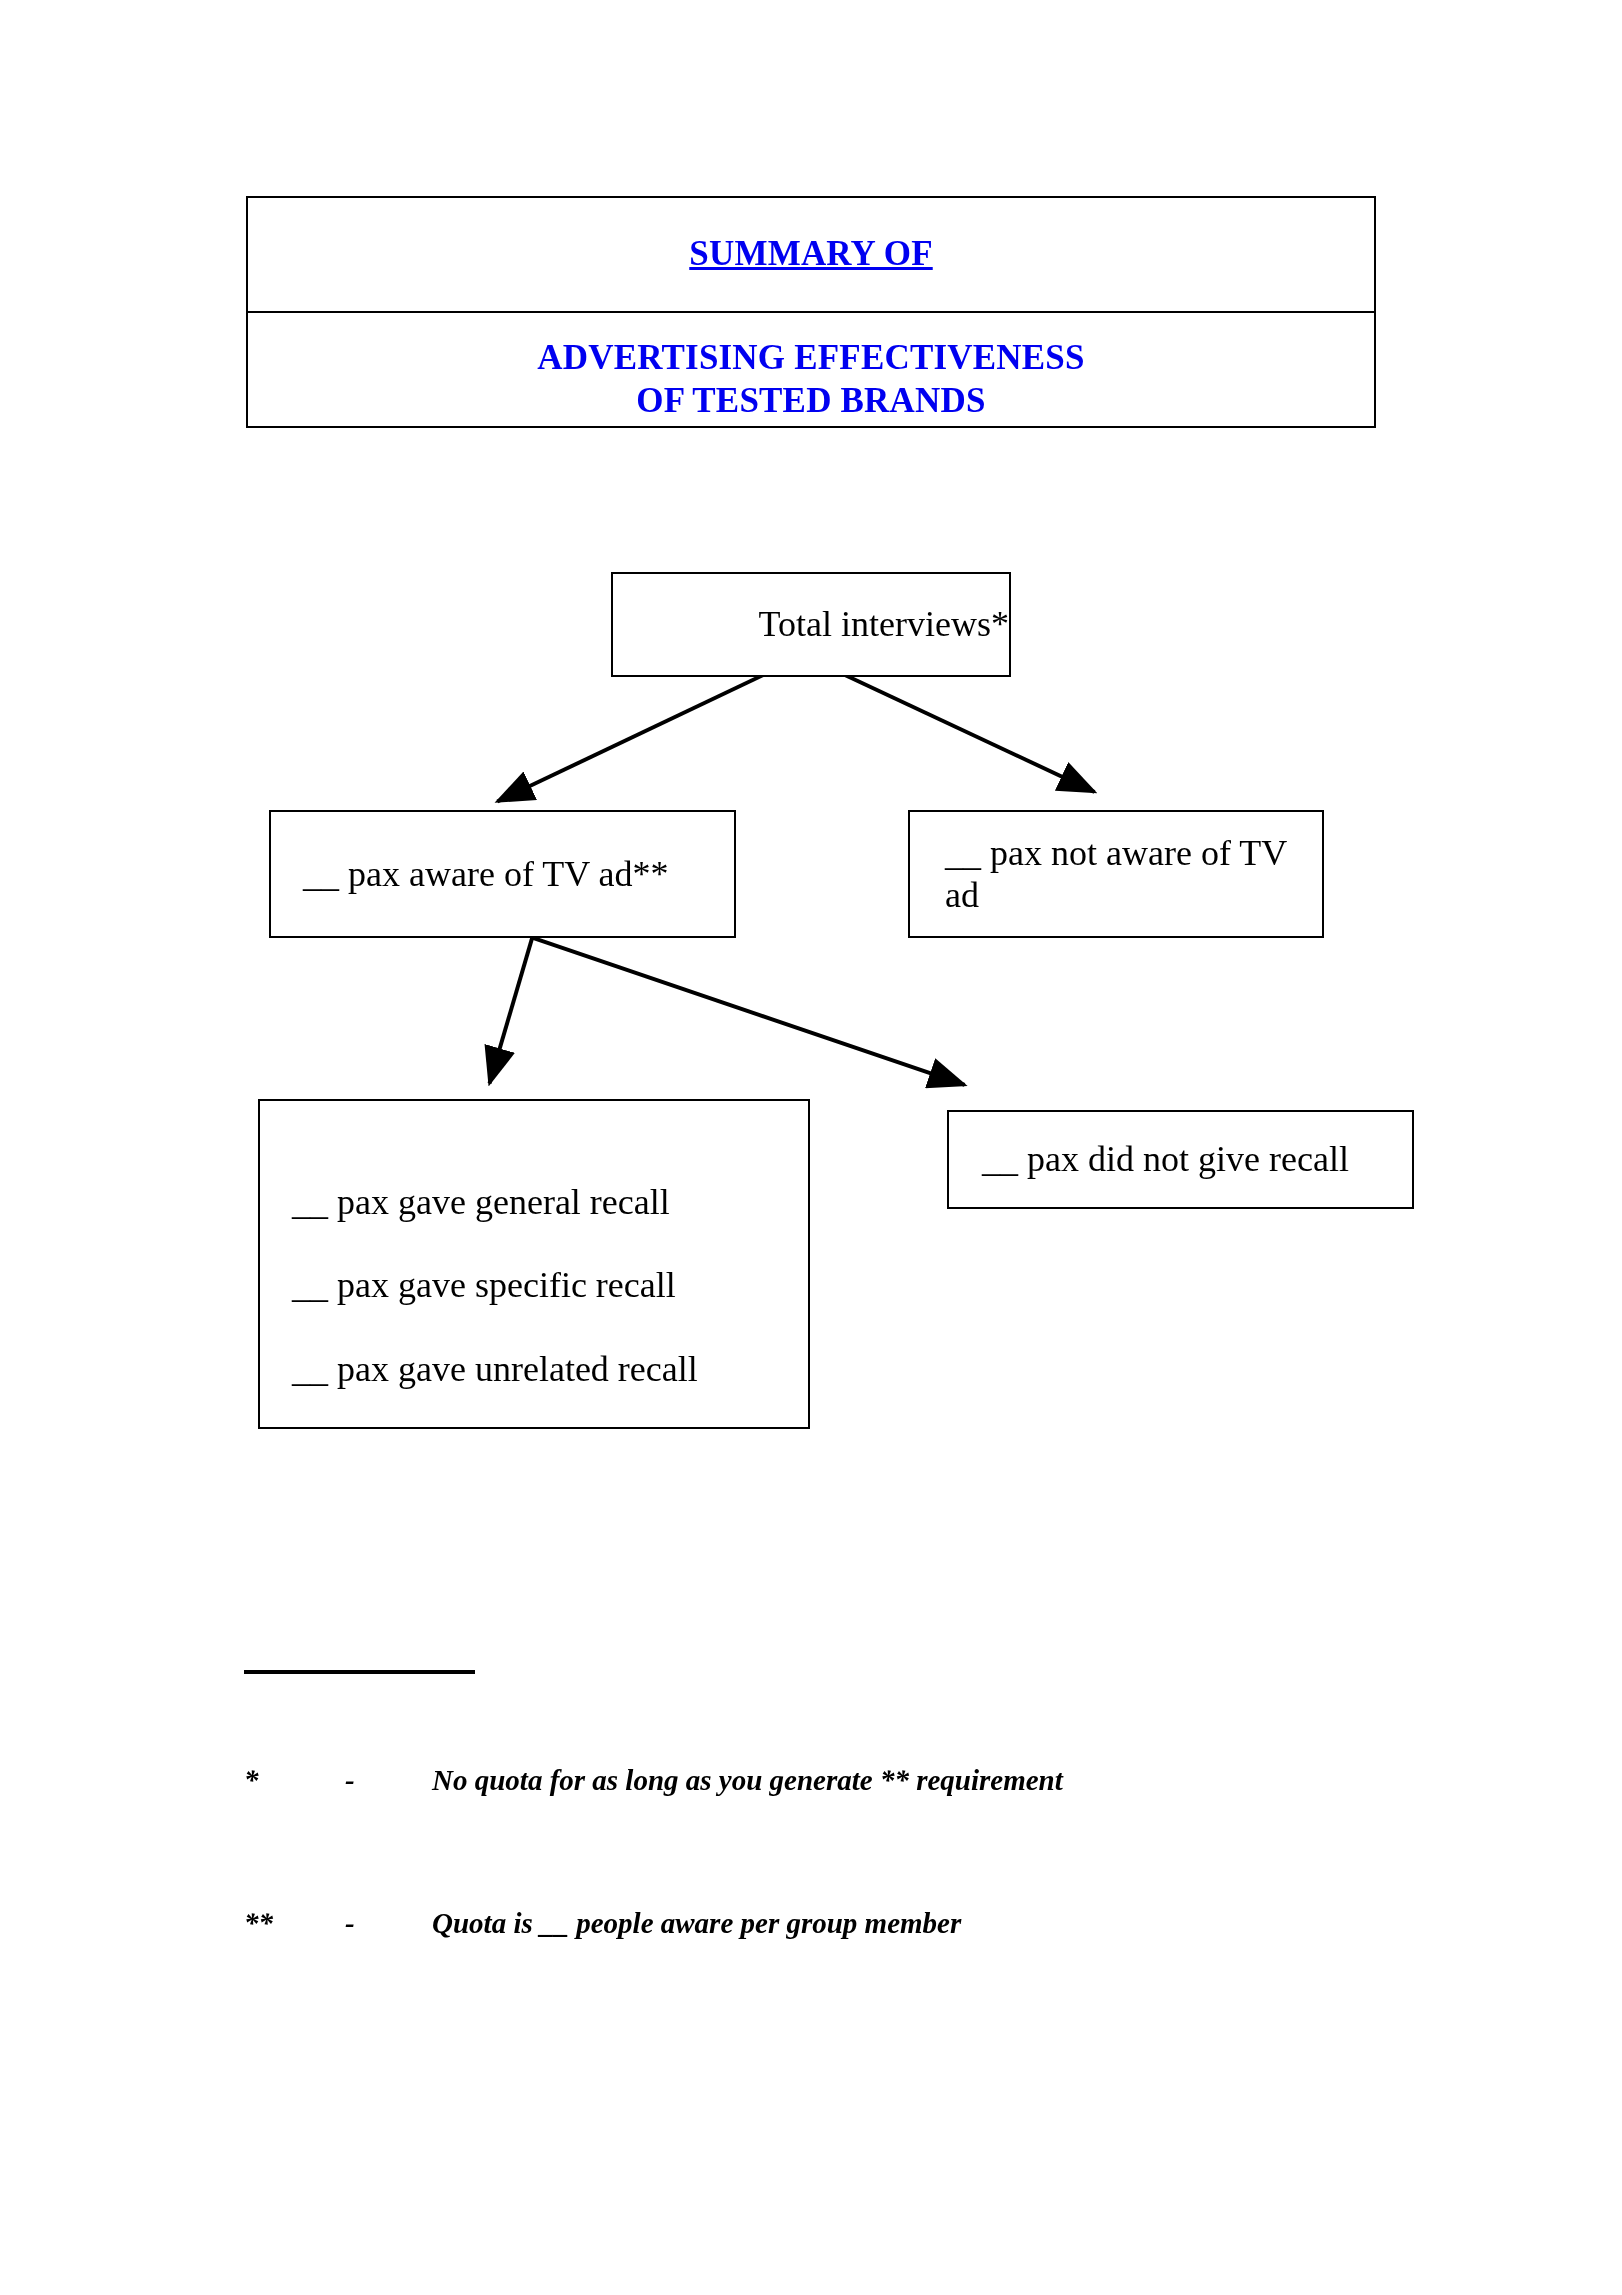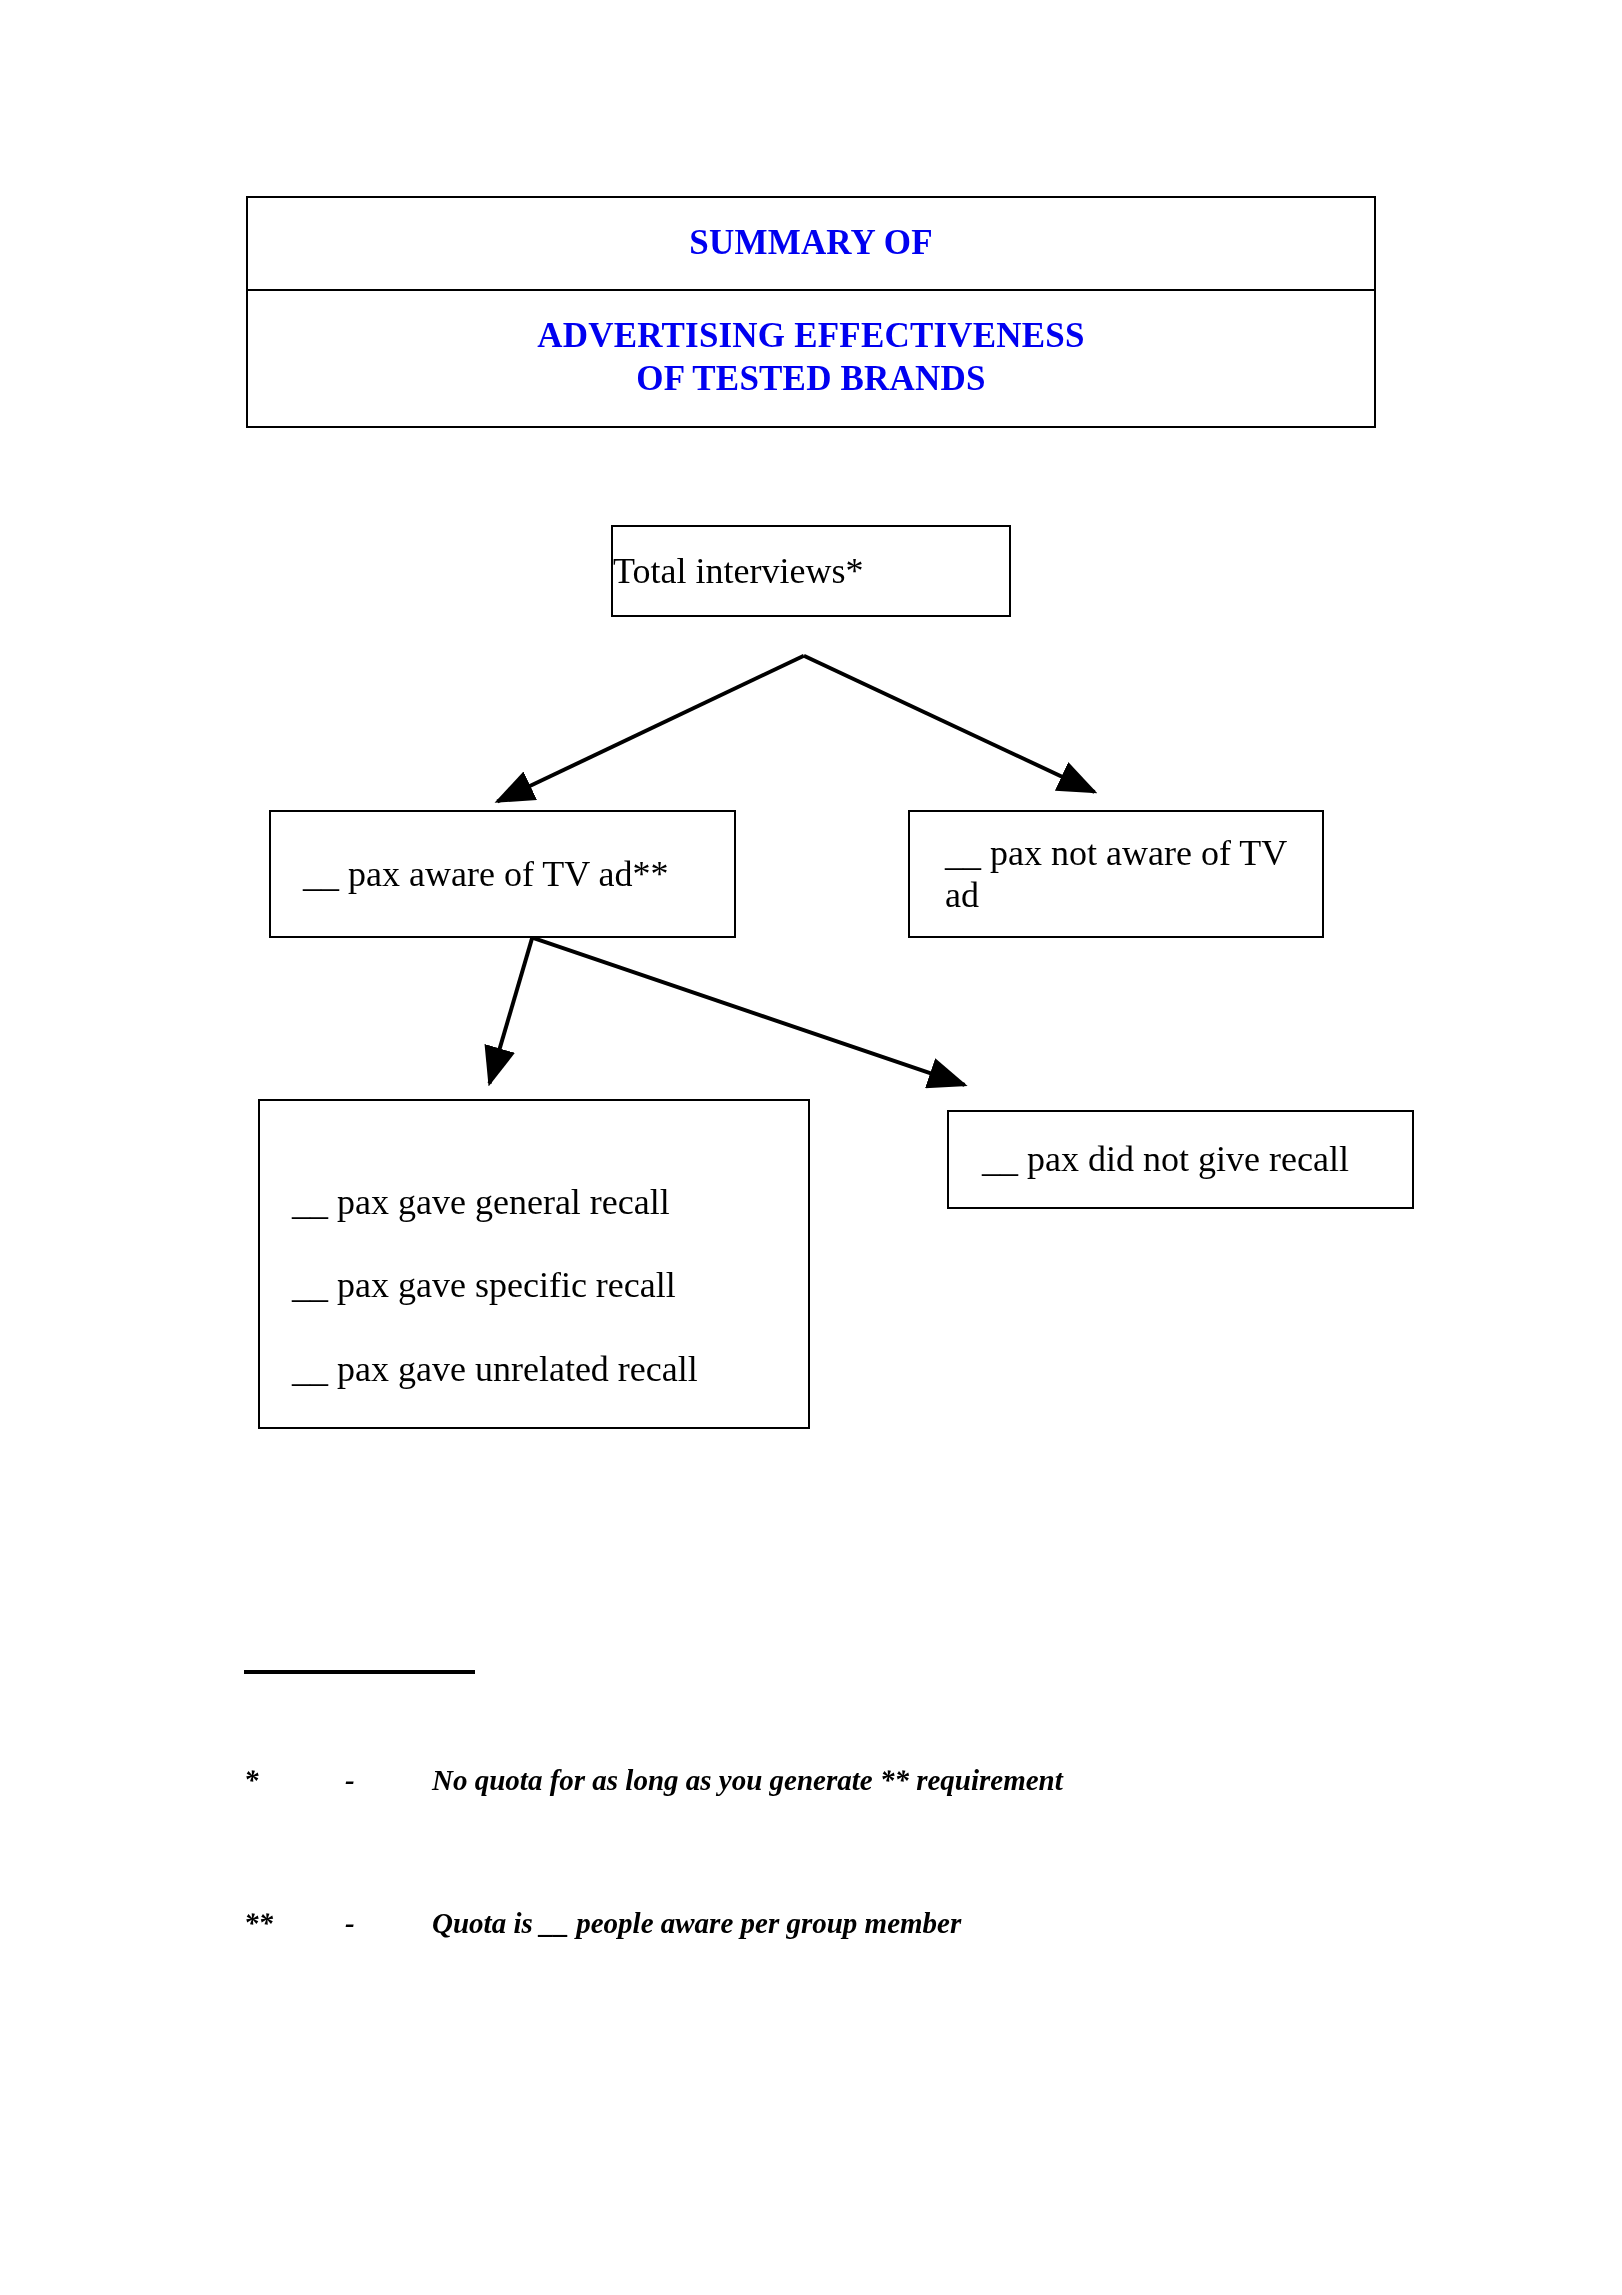--- a/index.html
+++ b/index.html
@@ -36,22 +36,23 @@
     align-items: center;
     justify-content: center;
     text-align: center;
     color: #0000f0;
     font-weight: bold;
     font-size: 35px;
     line-height: 1.22;
     letter-spacing: 0.2px;
   }
   .title-cell-top {
-    height: 93px;
+    height: 115px;
     border-bottom: 2.4px solid #000000;
+    text-decoration: underline;
   }
   .title-cell-bottom {
     height: 134px;
     justify-content: center;
   }
   .title-line { display: block; }
 
   
   .node {
     position: absolute;
@@ -64,25 +65,25 @@
     line-height: 1.18;
     color: #000000;
   }
   .node .node-text {
     display: block;
     width: 100%;
   }
 
   #node-total {
     left: 611px;
-    top: 525px;
+    top: 572px;
     width: 400px;
-    height: 92px;
+    height: 105px;
     justify-content: center;
-    text-align: left;
+    text-align: right;
   }
 
   #node-aware {
     left: 269px;
     top: 810px;
     width: 467px;
     height: 128px;
     padding-left: 32px;
   }
 

